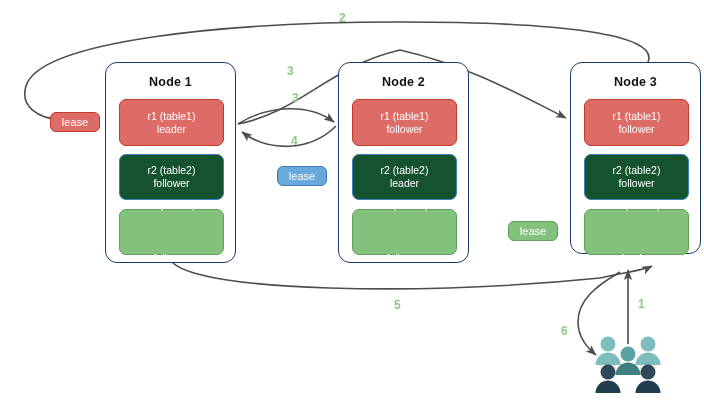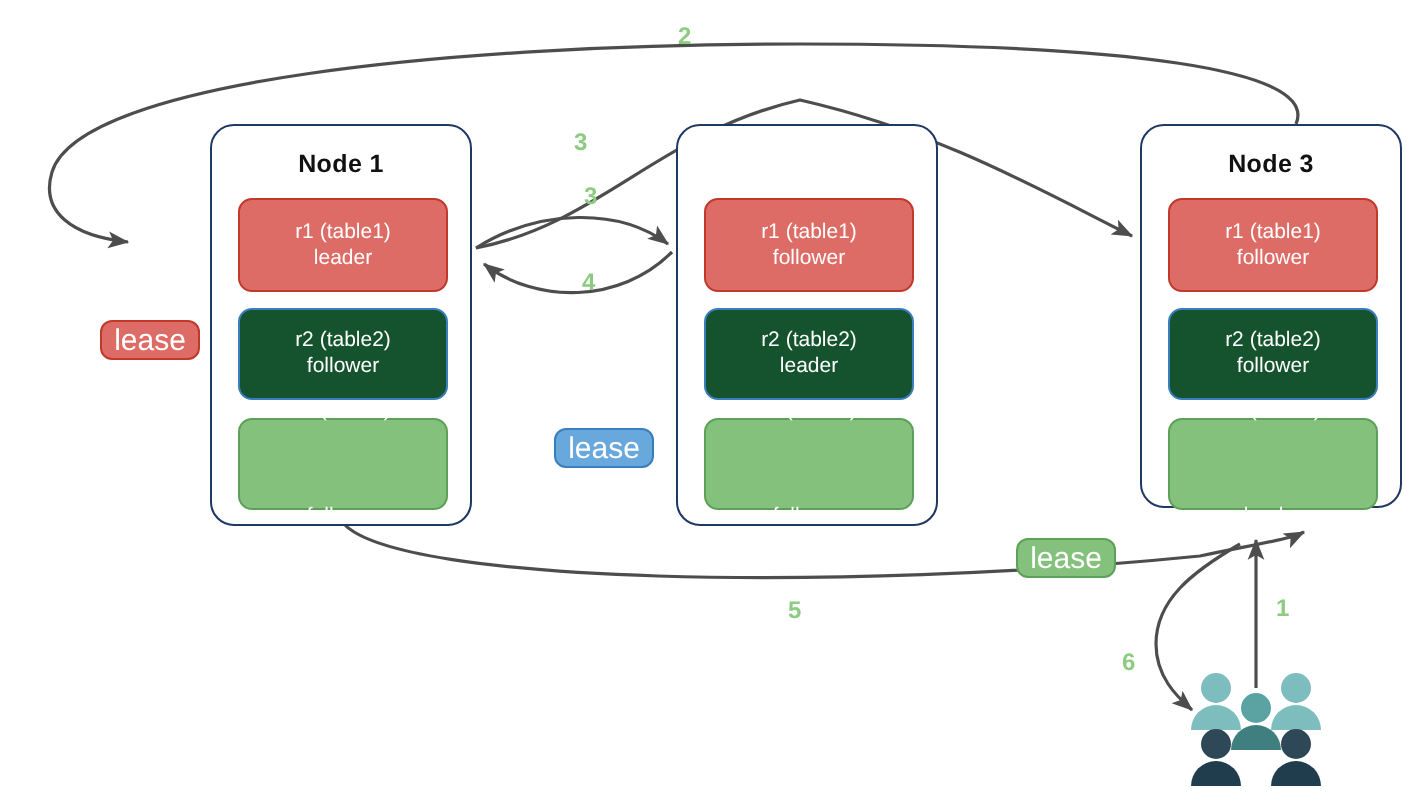--- a/index.html
+++ b/index.html
@@ -59,25 +59,24 @@
   .replica span { display: block; }
   .rep-red   { background: #dd6b66; border: 1.4px solid #c0392b; }
   .rep-blue  { background: #14532d; border: 1.4px solid #3a7ebd; }
   .rep-green { background: #83c17c; border: 1.4px solid #5ea057; gap: 40px; }
 
   .lease {
     position: absolute;
     box-sizing: border-box;
     border-radius: 6px;
     color: #ffffff;
-    font-size: 15px;
+    font-size: 11px;
     display: flex;
     align-items: center;
     justify-content: center;
-    margin-top: 48px;
   }
   .lease-red   { background: #dd6b66; border: 1.4px solid #c0392b; }
   .lease-blue  { background: #69a8dc; border: 1.4px solid #3a7ebd; }
   .lease-green { background: #83c17c; border: 1.4px solid #5ea057; }
 
   .step-label {
     position: absolute;
     color: #8ecb82;
     font-weight: bold;
     font-size: 12px;
@@ -128,20 +127,21 @@
       <span>r2 (table2)</span>
       <span>follower</span>
     </div>
     <div class="replica rep-green" style="left:13px; top:146px; width:105px; height:46px;">
       <span>r3 (table3)</span>
       <span>follower</span>
     </div>
   </div>
 
   <div class="node-box" style="left:338px; top:62px; width:131px; height:201px;">
+    <div class="node-title">Node 2</div>
     <div class="replica rep-red" style="left:13px; top:36px; width:105px; height:47px;">
       <span>r1 (table1)</span>
       <span>follower</span>
     </div>
     <div class="replica rep-blue" style="left:13px; top:91px; width:105px; height:46px;">
       <span>r2 (table2)</span>
       <span>leader</span>
     </div>
     <div class="replica rep-green" style="left:13px; top:146px; width:105px; height:46px;">
       <span>r3 (table3)</span>

